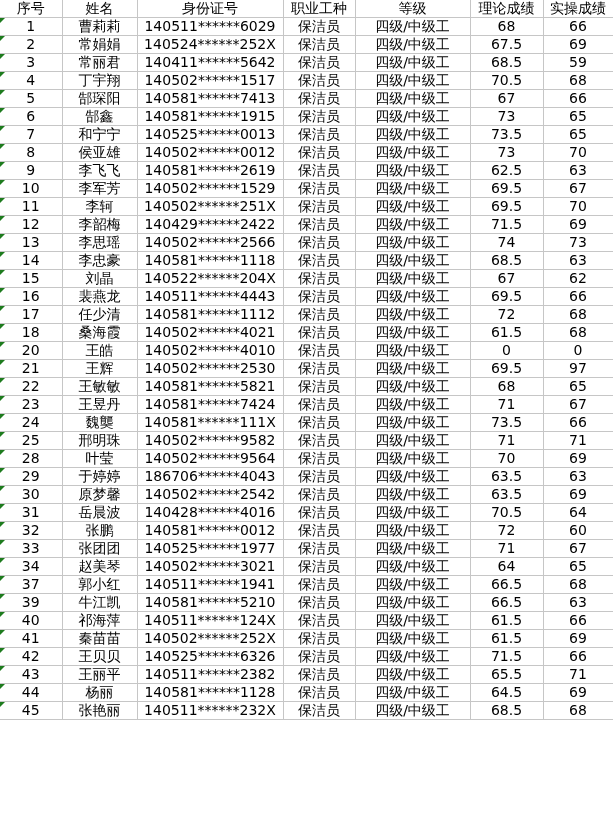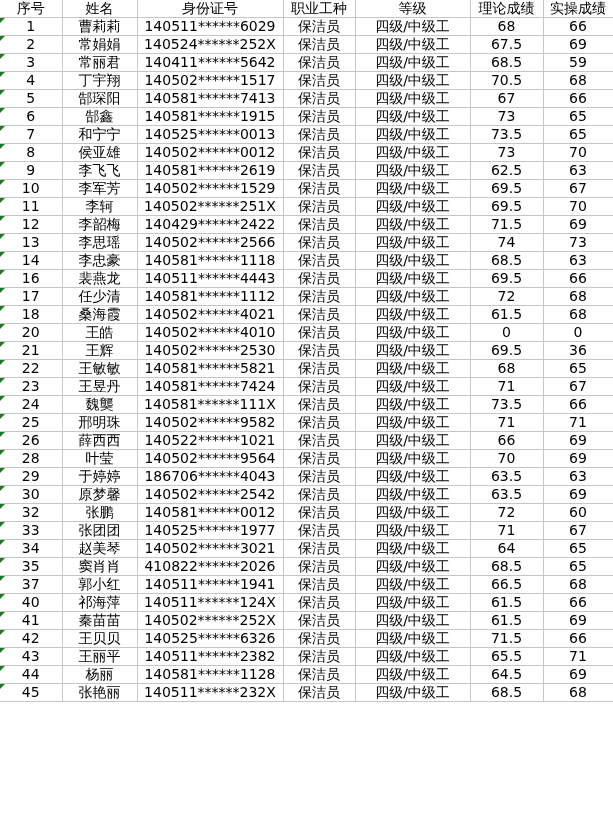--- a/index.html
+++ b/index.html
@@ -194,20 +194,29 @@
       <tr>
         <td><span class="tri" style="border-top-color: rgb(29, 123, 29);"></span>14</td>
         <td>李忠豪</td>
         <td class="id-cell">140581******1118</td>
         <td>保洁员</td>
         <td>四级/中级工</td>
         <td>68.5</td>
         <td>63</td>
       </tr>
       <tr>
+        <td><span class="tri" style="border-top-color: rgb(29, 123, 29);"></span>15</td>
+        <td>刘晶</td>
+        <td class="id-cell">140522******204X</td>
+        <td>保洁员</td>
+        <td>四级/中级工</td>
+        <td>67</td>
+        <td>62</td>
+      </tr>
+      <tr>
         <td><span class="tri" style="border-top-color: rgb(29, 123, 29);"></span>16</td>
         <td>裴燕龙</td>
         <td class="id-cell">140511******4443</td>
         <td>保洁员</td>
         <td>四级/中级工</td>
         <td>69.5</td>
         <td>66</td>
       </tr>
       <tr>
         <td><span class="tri" style="border-top-color: rgb(29, 123, 29);"></span>17</td>
@@ -236,21 +245,21 @@
         <td>0</td>
         <td>0</td>
       </tr>
       <tr>
         <td><span class="tri" style="border-top-color: rgb(29, 123, 29);"></span>21</td>
         <td>王辉</td>
         <td class="id-cell">140502******2530</td>
         <td>保洁员</td>
         <td>四级/中级工</td>
         <td>69.5</td>
-        <td>36</td>
+        <td>97</td>
       </tr>
       <tr>
         <td><span class="tri" style="border-top-color: rgb(29, 123, 29);"></span>22</td>
         <td>王敏敏</td>
         <td class="id-cell">140581******5821</td>
         <td>保洁员</td>
         <td>四级/中级工</td>
         <td>68</td>
         <td>65</td>
       </tr>
@@ -275,29 +284,20 @@
       <tr>
         <td><span class="tri" style="border-top-color: rgb(29, 123, 29);"></span>25</td>
         <td>邢明珠</td>
         <td class="id-cell">140502******9582</td>
         <td>保洁员</td>
         <td>四级/中级工</td>
         <td>71</td>
         <td>71</td>
       </tr>
       <tr>
-        <td><span class="tri" style="border-top-color: rgb(29, 123, 29);"></span>26</td>
-        <td>薛西西</td>
-        <td class="id-cell">140522******1021</td>
-        <td>保洁员</td>
-        <td>四级/中级工</td>
-        <td>66</td>
-        <td>69</td>
-      </tr>
-      <tr>
         <td><span class="tri" style="border-top-color: rgb(29, 123, 29);"></span>28</td>
         <td>叶莹</td>
         <td class="id-cell">140502******9564</td>
         <td>保洁员</td>
         <td>四级/中级工</td>
         <td>70</td>
         <td>69</td>
       </tr>
       <tr>
         <td><span class="tri" style="border-top-color: rgb(29, 123, 29);"></span>29</td>
@@ -311,20 +311,29 @@
       <tr>
         <td><span class="tri" style="border-top-color: rgb(29, 123, 29);"></span>30</td>
         <td>原梦馨</td>
         <td class="id-cell">140502******2542</td>
         <td>保洁员</td>
         <td>四级/中级工</td>
         <td>63.5</td>
         <td>69</td>
       </tr>
       <tr>
+        <td><span class="tri" style="border-top-color: rgb(29, 123, 29);"></span>31</td>
+        <td>岳晨波</td>
+        <td class="id-cell">140428******4016</td>
+        <td>保洁员</td>
+        <td>四级/中级工</td>
+        <td>70.5</td>
+        <td>64</td>
+      </tr>
+      <tr>
         <td><span class="tri" style="border-top-color: rgb(29, 123, 29);"></span>32</td>
         <td>张鹏</td>
         <td class="id-cell">140581******0012</td>
         <td>保洁员</td>
         <td>四级/中级工</td>
         <td>72</td>
         <td>60</td>
       </tr>
       <tr>
         <td><span class="tri" style="border-top-color: rgb(29, 123, 29);"></span>33</td>
@@ -338,36 +347,36 @@
       <tr>
         <td><span class="tri" style="border-top-color: rgb(29, 123, 29);"></span>34</td>
         <td>赵美琴</td>
         <td class="id-cell">140502******3021</td>
         <td>保洁员</td>
         <td>四级/中级工</td>
         <td>64</td>
         <td>65</td>
       </tr>
       <tr>
-        <td><span class="tri" style="border-top-color: rgb(29, 123, 29);"></span>35</td>
-        <td>窦肖肖</td>
-        <td class="id-cell">410822******2026</td>
-        <td>保洁员</td>
-        <td>四级/中级工</td>
-        <td>68.5</td>
-        <td>65</td>
-      </tr>
-      <tr>
         <td><span class="tri" style="border-top-color: rgb(29, 123, 29);"></span>37</td>
         <td>郭小红</td>
         <td class="id-cell">140511******1941</td>
         <td>保洁员</td>
         <td>四级/中级工</td>
         <td>66.5</td>
         <td>68</td>
+      </tr>
+      <tr>
+        <td><span class="tri" style="border-top-color: rgb(29, 123, 29);"></span>39</td>
+        <td>牛江凯</td>
+        <td class="id-cell">140581******5210</td>
+        <td>保洁员</td>
+        <td>四级/中级工</td>
+        <td>66.5</td>
+        <td>63</td>
       </tr>
       <tr>
         <td><span class="tri" style="border-top-color: rgb(29, 123, 29);"></span>40</td>
         <td>祁海萍</td>
         <td class="id-cell">140511******124X</td>
         <td>保洁员</td>
         <td>四级/中级工</td>
         <td>61.5</td>
         <td>66</td>
       </tr>

